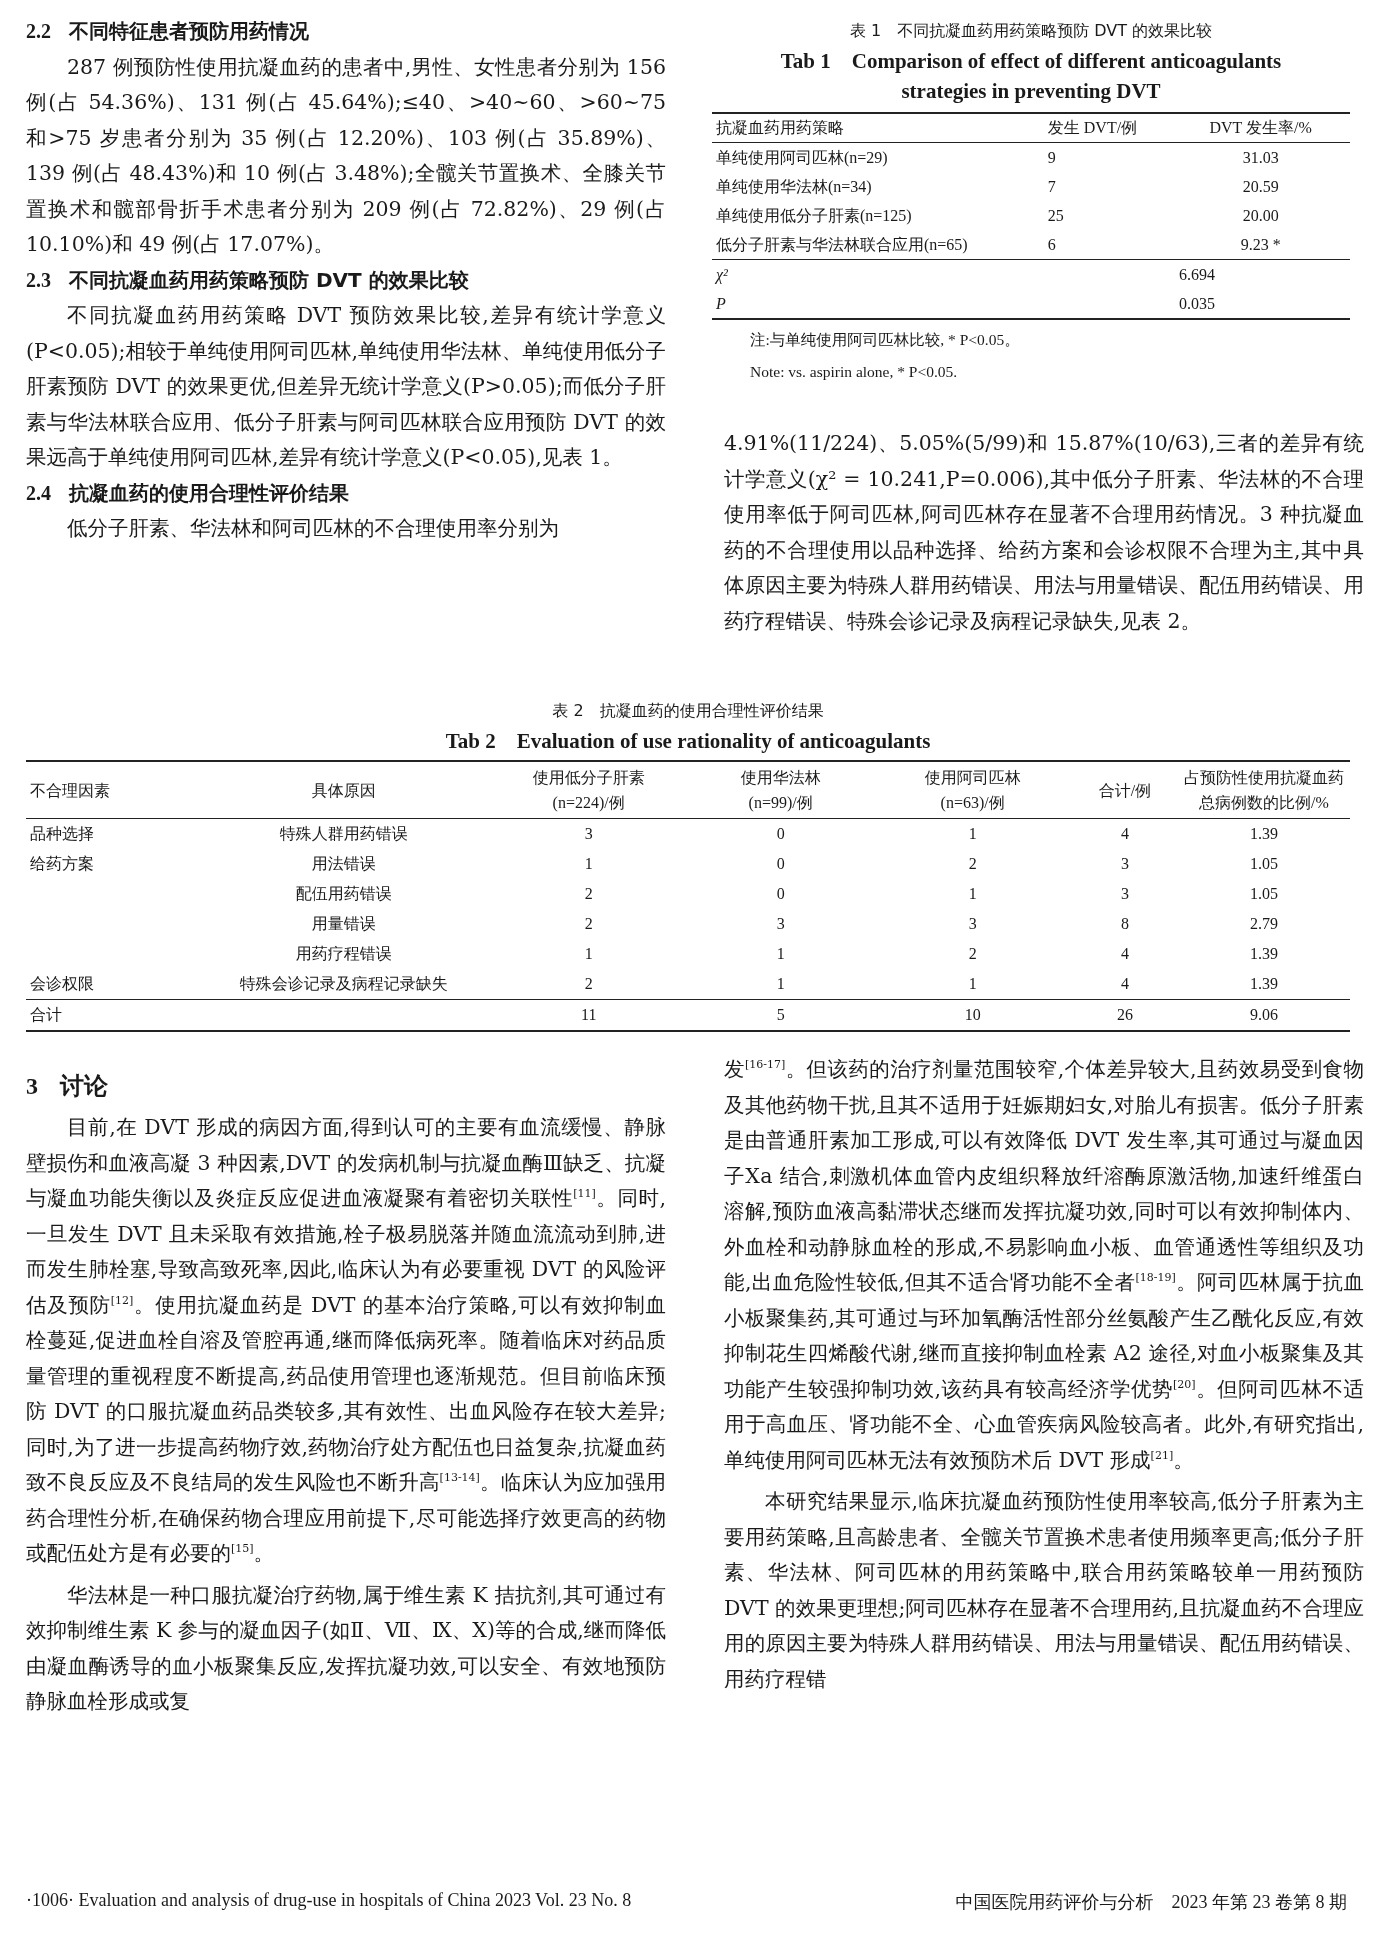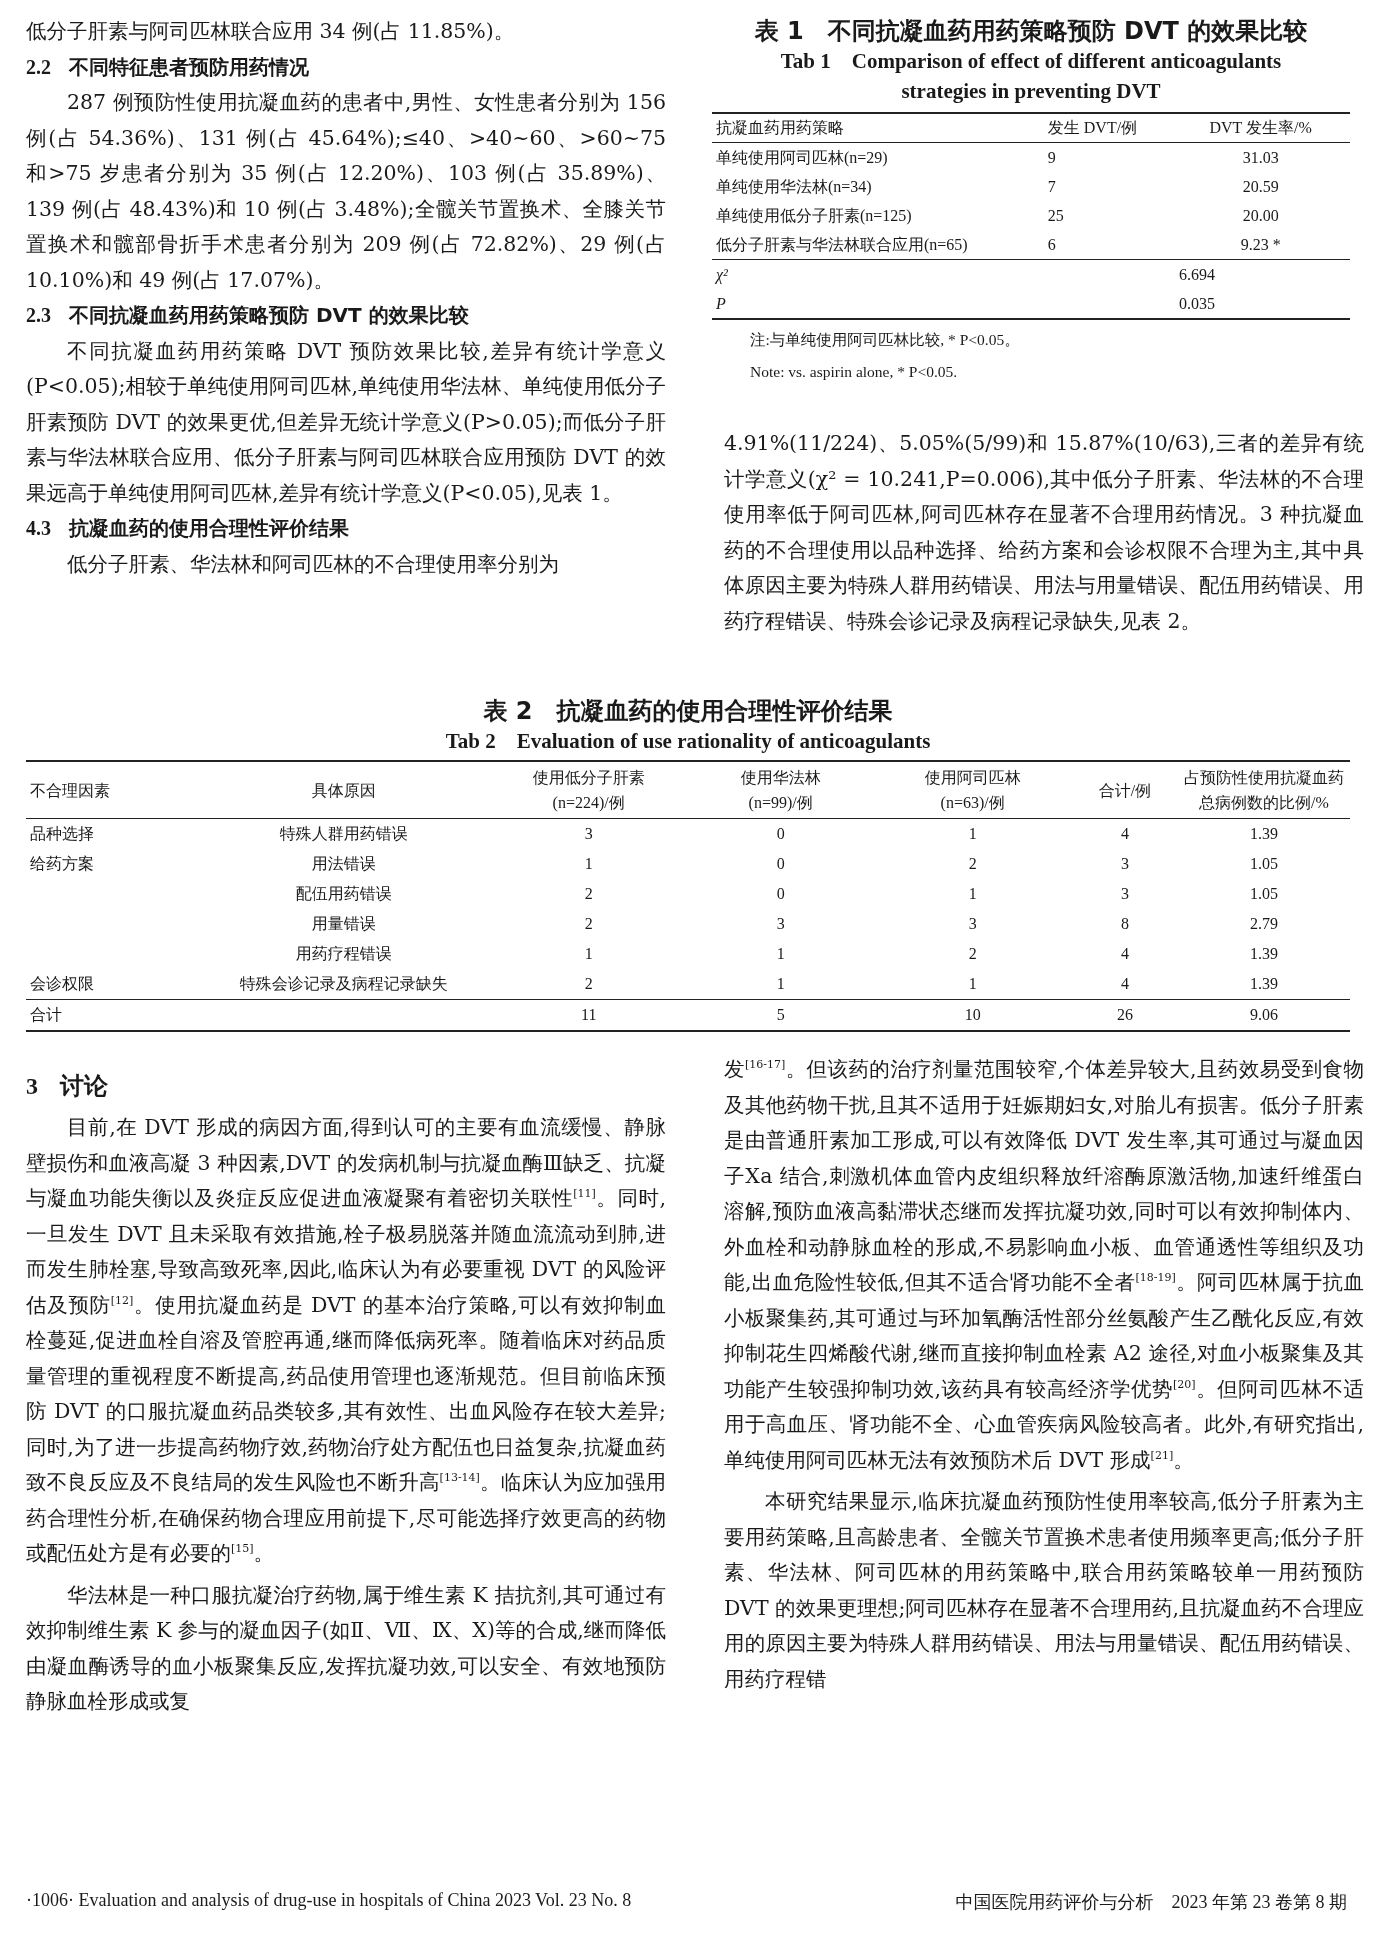--- a/index.html
+++ b/index.html
@@ -11,21 +11,21 @@
   .col { position: absolute; font-size: 20.5px; line-height: 35.5px; text-align: justify; }
   .col-left { left: 26px; width: 640px; }
   .col-right { left: 712px; width: 640px; margin-left: 12px; }
   .para { margin: 0; text-indent: 2em; }
   .para.noindent { text-indent: 0; }
   .h2 { font-family: "DejaVu Sans", "Liberation Sans", sans-serif; font-weight: bold; font-size: 20px; margin: 0; line-height: 35.5px; }
   .h2 .num { font-family: "Liberation Serif", serif; font-weight: bold; margin-right: 18px; }
   .h1 { font-family: "DejaVu Sans", "Liberation Sans", sans-serif; font-weight: bold; font-size: 24px; margin: 10px 0 4px 0; line-height: 40px; }
   .h1 .num { font-family: "Liberation Serif", serif; margin-right: 22px; }
   sup { font-size: 11px; vertical-align: 8px; line-height: 0; }
-  .tcap-cn { font-family: "DejaVu Sans", "Liberation Sans", sans-serif; font-weight: bold; font-size: 24px; text-align: center; line-height: 30px; }
+  .tcap-cn { font-family: "DejaVu Sans", "Liberation Sans", sans-serif; font-weight: normal; font-size: 16px; text-align: center; line-height: 30px; }
   .tcap-en { font-family: "Liberation Serif", serif; font-weight: bold; font-size: 21px; text-align: center; line-height: 30px; }
   table { border-collapse: collapse; width: 100%; font-size: 16px; font-family: "Liberation Serif", "DejaVu Serif", serif; }
   table td, table th { font-weight: normal; padding: 0 4px; line-height: 29px; }
   .t1 { position: absolute; left: 712px; top: 16px; width: 638px; }
   .t1 table { border-top: 2.5px solid #222; border-bottom: 2.5px solid #222; margin-top: 6px; }
   .t1 thead th { border-bottom: 1px solid #222; line-height: 28px; }
   .t1 tr.sep td { border-top: 1px solid #222; }
   .t1 .c1 { text-align: left; width: 52%; }
   .t1 .c2 { text-align: left; width: 20%; }
   .t1 .c3 { text-align: center; width: 28%; }
@@ -39,31 +39,30 @@
   .left { text-align: left; }
   .footer { position: absolute; top: 1890px; font-size: 18px; font-family: "Liberation Serif", serif; }
   .footer-left { left: 26px; }
   .footer-right { right: 28px; }
   i.var { font-style: italic; }
 </style>
 </head>
 <body>
 
 <div class="col col-left" style="top: 14px;">
-  <p class="para noindent">低分子肝素与阿司匹林联合应用 34 例(占 11.85%)。</p>
   <div class="h2">
     <span class="num">2.2</span><span>不同特征患者预防用药情况</span>
   </div>
   <p class="para">287 例预防性使用抗凝血药的患者中,男性、女性患者分别为 156 例(占 54.36%)、131 例(占 45.64%);≤40、&gt;40~60、&gt;60~75 和&gt;75 岁患者分别为 35 例(占 12.20%)、103 例(占 35.89%)、139 例(占 48.43%)和 10 例(占 3.48%);全髋关节置换术、全膝关节置换术和髋部骨折手术患者分别为 209 例(占 72.82%)、29 例(占 10.10%)和 49 例(占 17.07%)。</p>
   <div class="h2">
     <span class="num">2.3</span><span>不同抗凝血药用药策略预防 DVT 的效果比较</span>
   </div>
   <p class="para">不同抗凝血药用药策略 DVT 预防效果比较,差异有统计学意义(P&lt;0.05);相较于单纯使用阿司匹林,单纯使用华法林、单纯使用低分子肝素预防 DVT 的效果更优,但差异无统计学意义(P&gt;0.05);而低分子肝素与华法林联合应用、低分子肝素与阿司匹林联合应用预防 DVT 的效果远高于单纯使用阿司匹林,差异有统计学意义(P&lt;0.05),见表 1。</p>
   <div class="h2">
-    <span class="num">4.3</span><span>抗凝血药的使用合理性评价结果</span>
+    <span class="num">2.4</span><span>抗凝血药的使用合理性评价结果</span>
   </div>
   <p class="para">低分子肝素、华法林和阿司匹林的不合理使用率分别为</p>
 </div>
 
 <div class="t1">
   <div class="tcap-cn">表 1　不同抗凝血药用药策略预防 DVT 的效果比较</div>
   <div class="tcap-en">Tab 1　Comparison of effect of different anticoagulants</div>
   <div class="tcap-en">strategies in preventing DVT</div>
   <table>
     <thead>

